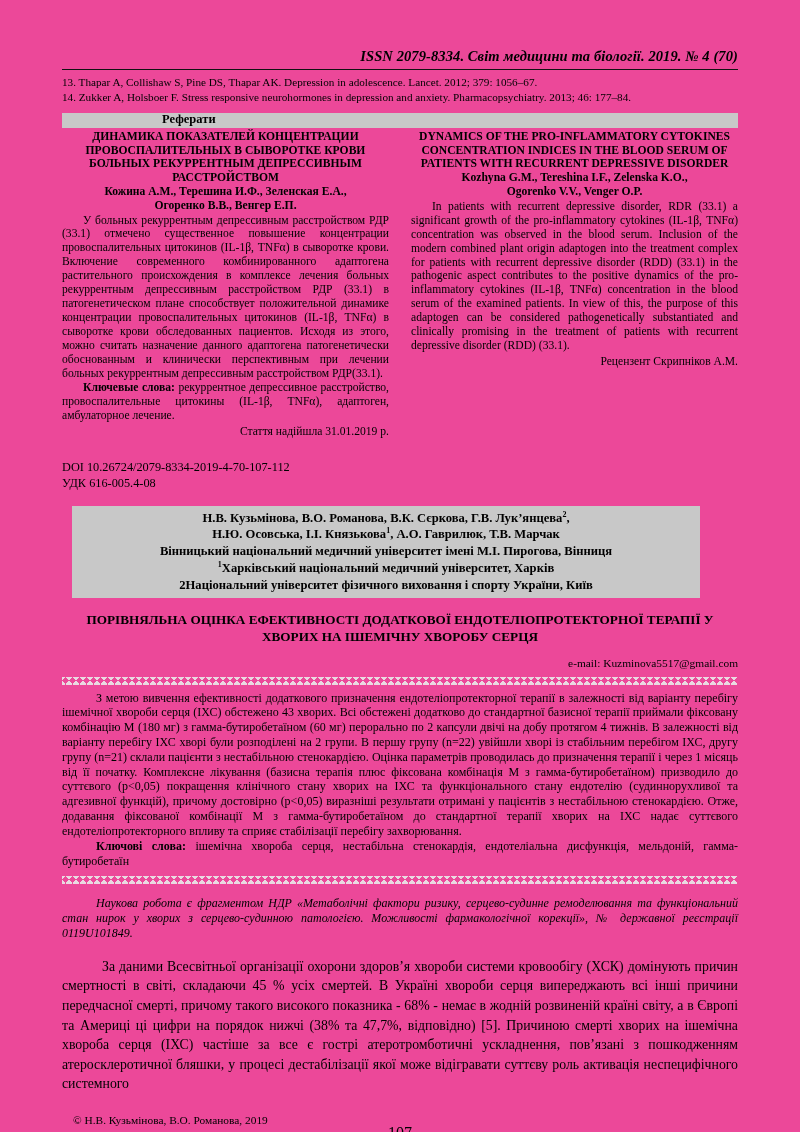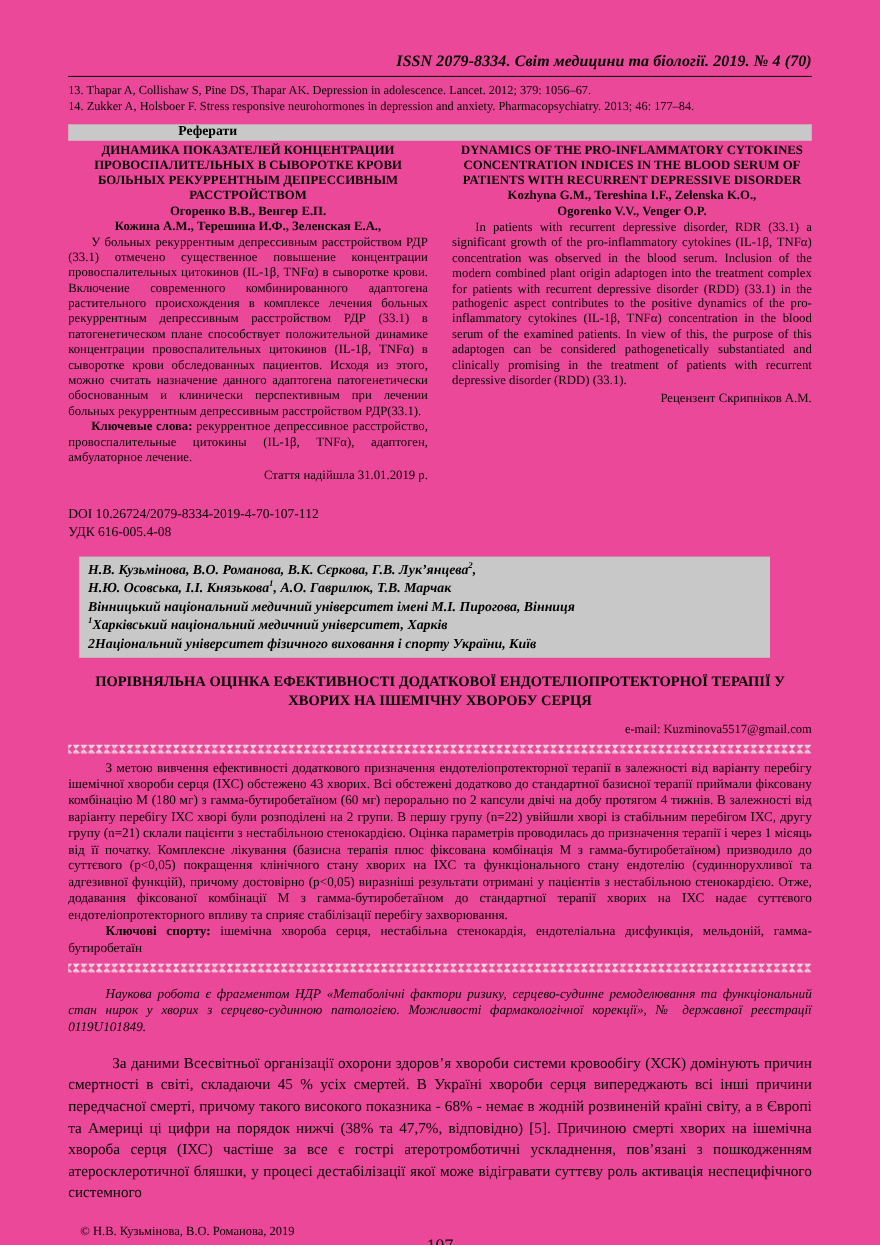--- a/index.html
+++ b/index.html
@@ -127,21 +127,21 @@
     margin-top: 14px;
     padding: 4px 8px 5px 8px;
     width: 628px;
     margin-left: 10px;
     box-sizing: border-box;
   }
   .art-line {
     font-weight: bold;
     font-size: 12.6px;
     line-height: 1.33;
-    font-style: italic;
+    text-align: center;
   }
   .art-line sup {
     font-size: 8px;
     vertical-align: super;
     line-height: 0;
   }
 
   .art-title {
     font-weight: bold;
     font-size: 13.2px;
@@ -242,22 +242,22 @@
     </div>
 
     <div class="band">
       <span class="band-label">Реферати</span>
     </div>
 
     <div class="abstracts">
 
       <div class="col">
         <div class="ab-title">ДИНАМИКА ПОКАЗАТЕЛЕЙ КОНЦЕНТРАЦИИ ПРОВОСПАЛИТЕЛЬНЫХ В СЫВОРОТКЕ КРОВИ БОЛЬНЫХ РЕКУРРЕНТНЫМ ДЕПРЕССИВНЫМ РАССТРОЙСТВОМ</div>
+        <div class="ab-authors">Кожина А.М., Терешина И.Ф., Зеленская Е.А.,</div>
         <div class="ab-authors">Огоренко В.В., Венгер Е.П.</div>
-        <div class="ab-authors">Кожина А.М., Терешина И.Ф., Зеленская Е.А.,</div>
         <div class="ab-body">У больных рекуррентным депрессивным расстройством РДР (33.1) отмечено существенное повышение концентрации провоспалительных цитокинов (IL-1β, TNFα) в сыворотке крови. Включение современного комбинированного адаптогена растительного происхождения в комплексе лечения больных рекуррентным депрессивным расстройством РДР (33.1) в патогенетическом плане способствует положительной динамике концентрации провоспалительных цитокинов (IL-1β, TNFα) в сыворотке крови обследованных пациентов. Исходя из этого, можно считать назначение данного адаптогена патогенетически обоснованным и клинически перспективным при лечении больных рекуррентным депрессивным расстройством РДР(33.1).</div>
         <div class="ab-keywords">
           <b>Ключевые слова:</b>
           <span>рекуррентное депрессивное расстройство, провоспалительные цитокины (IL-1β, TNFα), адаптоген, амбулаторное лечение.</span>
         </div>
         <div class="ab-foot">Стаття надійшла 31.01.2019 р.</div>
       </div>
 
       <div class="col">
         <div class="ab-title">DYNAMICS OF THE PRO-INFLAMMATORY CYTOKINES CONCENTRATION INDICES IN THE BLOOD SERUM OF PATIENTS WITH RECURRENT DEPRESSIVE DISORDER</div>
@@ -288,21 +288,21 @@
       <div class="art-line">2Національний університет фізичного виховання і спорту України, Київ</div>
     </div>
 
     <div class="art-title">ПОРІВНЯЛЬНА ОЦІНКА ЕФЕКТИВНОСТІ ДОДАТКОВОЇ ЕНДОТЕЛІОПРОТЕКТОРНОЇ ТЕРАПІЇ У ХВОРИХ НА ІШЕМІЧНУ ХВОРОБУ СЕРЦЯ</div>
     <div class="art-email">e-mail: Kuzminova5517@gmail.com</div>
 
     <div class="wavy"></div>
 
     <div class="ua-abstract">З метою вивчення ефективності додаткового призначення ендотеліопротекторної терапії в залежності від варіанту перебігу ішемічної хвороби серця (ІХС) обстежено 43 хворих. Всі обстежені додатково до стандартної базисної терапії приймали фіксовану комбінацію М (180 мг) з гамма-бутиробетаїном (60 мг) перорально по 2 капсули двічі на добу протягом 4 тижнів. В залежності від варіанту перебігу ІХС хворі були розподілені на 2 групи. В першу групу (n=22) увійшли хворі із стабільним перебігом ІХС, другу групу (n=21) склали пацієнти з нестабільною стенокардією. Оцінка параметрів проводилась до призначення терапії і через 1 місяць від її початку. Комплексне лікування (базисна терапія плюс фіксована комбінація М з гамма-бутиробетаїном) призводило до суттєвого (р&lt;0,05) покращення клінічного стану хворих на ІХС та функціонального стану ендотелію (судиннорухливої та адгезивної функцій), причому достовірно (р&lt;0,05) виразніші результати отримані у пацієнтів з нестабільною стенокардією. Отже, додавання фіксованої комбінації М з гамма-бутиробетаїном до стандартної терапії хворих на ІХС надає суттєвого ендотеліопротекторного впливу та сприяє стабілізації перебігу захворювання.</div>
     <div class="ua-keywords">
-      <b>Ключові спорту:</b>
+      <b>Ключові слова:</b>
       <span>ішемічна хвороба серця, нестабільна стенокардія, ендотеліальна дисфункція, мельдоній, гамма-бутиробетаїн</span>
     </div>
 
     <div class="wavy"></div>
 
     <div class="funding">Наукова робота є фрагментом НДР «Метаболічні фактори ризику, серцево-судинне ремоделювання та функціональний стан нирок у хворих з серцево-судинною патологією. Можливості фармакологічної корекції», № державної реєстрації 0119U101849.</div>
 
     <div class="body-text">За даними Всесвітньої організації охорони здоров’я хвороби системи кровообігу (ХСК) домінують причин смертності в світі, складаючи 45 % усіх смертей. В Україні хвороби серця випереджають всі інші причини передчасної смерті, причому такого високого показника - 68% - немає в жодній розвиненій країні світу, а в Європі та Америці ці цифри на порядок нижчі (38% та 47,7%, відповідно) [5]. Причиною смерті хворих на ішемічна хвороба серця (ІХС)  частіше за все є гострі атеротромботичні ускладнення, пов’язані з пошкодженням атеросклеротичної бляшки, у процесі дестабілізації якої може відігравати суттєву роль активація неспецифічного системного</div>
 
   </div>

